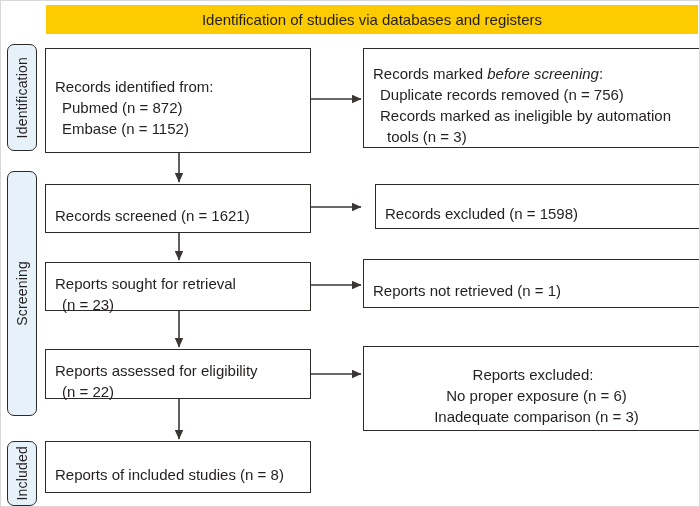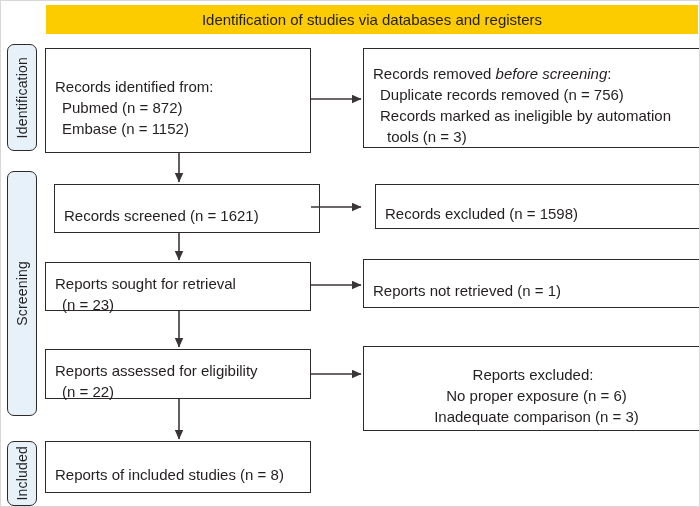--- a/index.html
+++ b/index.html
@@ -38,21 +38,21 @@
     box-sizing:border-box;display:flex;flex-direction:column;justify-content:center;
     padding:16px 6px 2px 9px;font-size:15px;line-height:21px;
   }
   .box .line{white-space:nowrap;}
   .indent-0{padding-left:0;}
   .indent-1{padding-left:7px;}
   .indent-2{padding-left:14px;}
   .em{font-style:italic;}
   #box-records-identified{left:44px;top:47px;width:266px;height:105px;}
   #box-records-removed{left:362px;top:47px;width:337px;height:100px;}
-  #box-records-screened{left:53px;top:183px;width:266px;height:49px;}
+  #box-records-screened{left:44px;top:183px;width:266px;height:49px;}
   #box-records-excluded{left:362px;top:183px;width:337px;height:45px;margin-left:12px;}
   #box-reports-sought{left:44px;top:261px;width:266px;height:49px;}
   #box-reports-not-retrieved{left:362px;top:258px;width:337px;height:49px;}
   #box-reports-assessed{left:44px;top:348px;width:266px;height:50px;}
   #box-reports-excluded{left:362px;top:345px;width:337px;height:85px;align-items:center;}
   #box-studies-included{left:44px;top:440px;width:266px;height:52px;}
   svg.arrows{position:absolute;left:0;top:0;width:700px;height:507px;pointer-events:none;}
 </style>
 </head>
 <body>
@@ -72,21 +72,21 @@
   <div class="stage" id="stage-included">
     <span class="vtext">Included</span>
   </div>
 
   <div class="box" id="box-records-identified">
       <div class="line indent-0"><span>Records identified from:</span></div>
       <div class="line indent-1"><span>Pubmed (n = 872)</span></div>
       <div class="line indent-1"><span>Embase (n = 1152)</span></div>
     </div>
   <div class="box" id="box-records-removed">
-      <div class="line indent-0"><span>Records removed </span><span class="em">before screening</span><span>:</span></div>
+      <div class="line indent-0"><span>Records marked </span><span class="em">before screening</span><span>:</span></div>
       <div class="line indent-1"><span>Duplicate records removed (n = 756)</span></div>
       <div class="line indent-1"><span>Records marked as ineligible by automation</span></div>
       <div class="line indent-2"><span>tools (n = 3)</span></div>
     </div>
   <div class="box" id="box-records-screened">
       <div class="line indent-0"><span>Records screened (n = 1621)</span></div>
     </div>
   <div class="box" id="box-records-excluded">
       <div class="line indent-0"><span>Records excluded (n = 1598)</span></div>
     </div>

